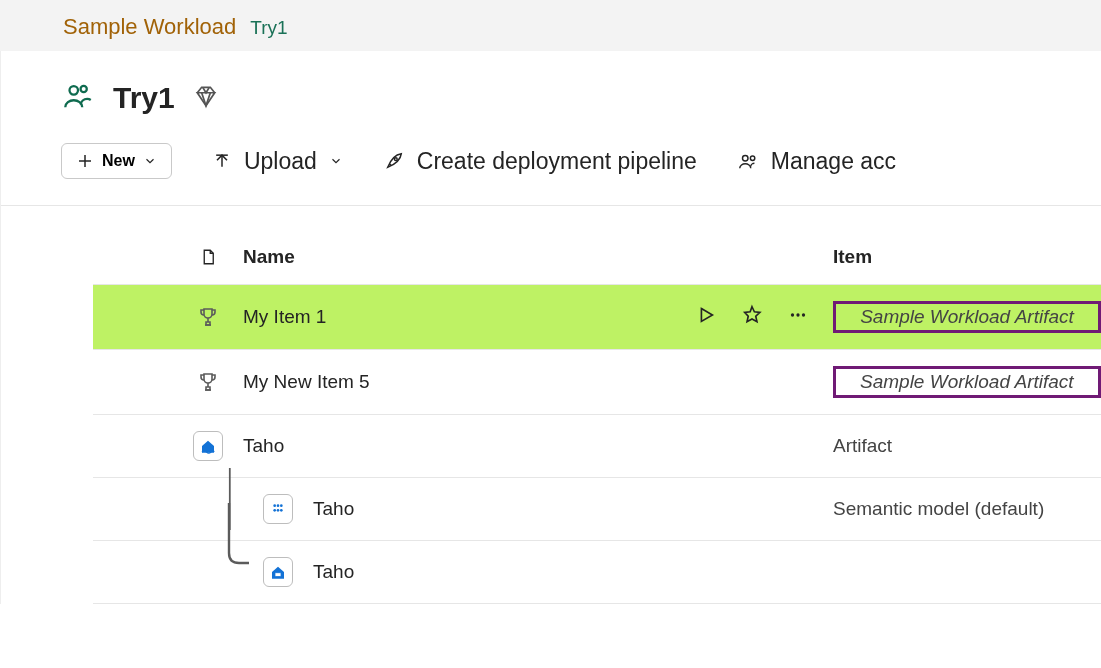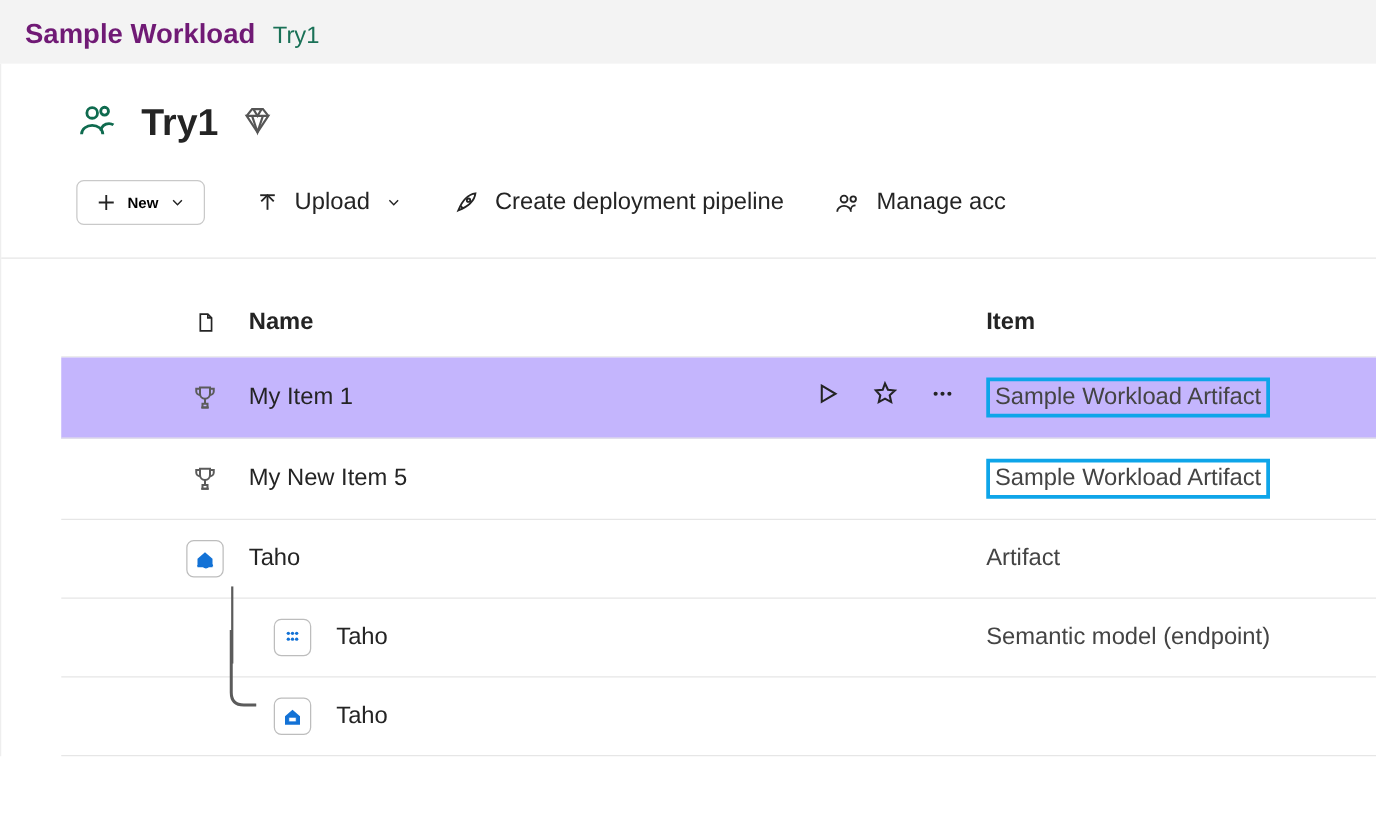--- a/index.html
+++ b/index.html
@@ -14,23 +14,24 @@
   }
   .breadcrumb-bar {
     background: #f3f3f3;
     padding: 14px 20px 10px 20px;
     display: flex;
     align-items: baseline;
     gap: 14px;
     border-bottom: 1px solid #f3f3f3;
   }
   .breadcrumb-root {
-    color: #701a75;
+    color: #a16207;
     font-size: 22px;
-    font-weight: 700;
+    font-weight: 400;
+    margin-left: 43px;
   }
   .breadcrumb-current {
     color: #0f6b4f;
     font-size: 19px;
     font-weight: 400;
     opacity: .95;
   }
 
   .workspace-body {
     background: #fff;
@@ -57,82 +58,85 @@
     border-bottom: 1px solid #e6e6e6;
   }
   .btn-new {
     display: inline-flex;
     align-items: center;
     gap: 8px;
     background: #fff;
     border: 1px solid #c9c9c9;
     border-radius: 6px;
     padding: 8px 14px;
-    font-size: 12px;
+    font-size: 16px;
     font-weight: 600;
     cursor: pointer;
   }
   .btn-new svg { display: block; }
   .toolbar-action {
     display: inline-flex;
     align-items: center;
     gap: 12px;
-    font-size: 19px;
+    font-size: 23px;
     color: #242424;
     cursor: pointer;
     background: none;
     border: none;
     padding: 4px 0;
   }
   .toolbar-action svg { display: block; }
 
   .content-area {
     padding: 30px 0 0 48px;
+    margin-left: 44px;
   }
 
   .table-head {
     display: flex;
     align-items: center;
     padding: 10px 0 16px 80px;
     border-bottom: 1px solid #e6e6e6;
   }
   .col-icon { width: 70px; display:flex; justify-content:center; }
   .col-name { flex: 0 0 590px; font-size: 19px; font-weight: 600; }
   .col-type { flex: 1; font-size: 19px; font-weight: 600; }
 
   .row {
     display: flex;
     align-items: center;
     padding: 16px 0 16px 80px;
     border-bottom: 1px solid #e6e6e6;
     position: relative;
   }
   .row-hover {
-    background: #c4b5fd;
+    background: #bef264;
+    text-align: center;
   }
   .row-indent {
     padding-left: 150px;
   }
   .tree-connector {
     position: absolute;
     left: 130px;
     top: -10px;
     width: 26px;
     height: 100%;
     pointer-events: none;
   }
   .cell-icon { width: 70px; display:flex; justify-content:center; }
   .cell-name  { flex: 0 0 590px; font-size: 19px; display:flex; align-items:center; }
   .row-indent .cell-name { flex: 0 0 520px; }
   .cell-type  { flex: 1; font-size: 19px; color:#444; }
 
   .highlight-box {
     display: inline-block;
-    border: 3px solid #0ea5e9;
-    padding: 2px 4px;
+    border: 3px solid #701a75;
+    padding: 2px 24px;
+    font-style: italic;
   }
 
   .row-actions {
     display: inline-flex;
     gap: 24px;
     margin-left: auto;
     margin-right: 24px;
   }
 
   .file-tile {
@@ -331,21 +335,21 @@
             <circle cx="7" cy="14" r="2"></circle>
               <circle cx="12" cy="14" r="2"></circle>
               <circle cx="17" cy="14" r="2"></circle>
           </svg>
         </span>
       </div>
       <div class="cell-name">
         <span>Taho</span>
       </div>
       <div class="cell-type">
-        <span>Semantic model (endpoint)</span>
+        <span>Semantic model (default)</span>
       </div>
     </div>
 
     <div class="row row-indent">
       <svg class="tree-connector" viewBox="0 0 26 70" style="top:-38px;height:70px">
         <path d="M6 0 V50 Q6 60 16 60 H26" stroke="#5b5b5b" stroke-width="2.4" fill="none" stroke-linecap="round"></path>
       </svg>
       <div class="cell-icon">
         <span class="file-tile">
           <svg width="18" height="18" viewBox="0 0 24 24" fill="#1372d6">

